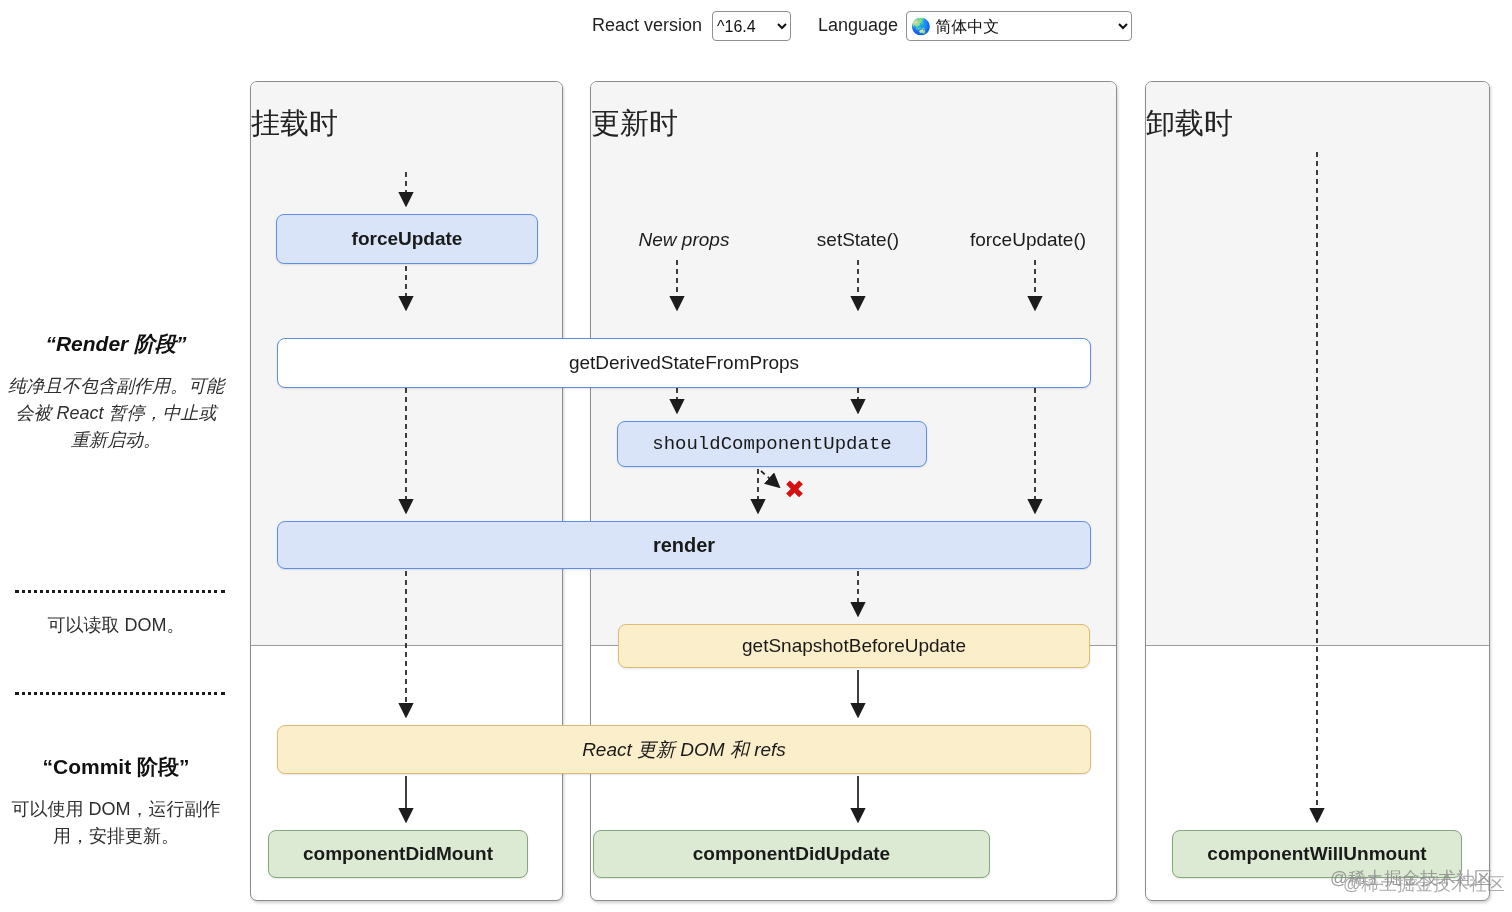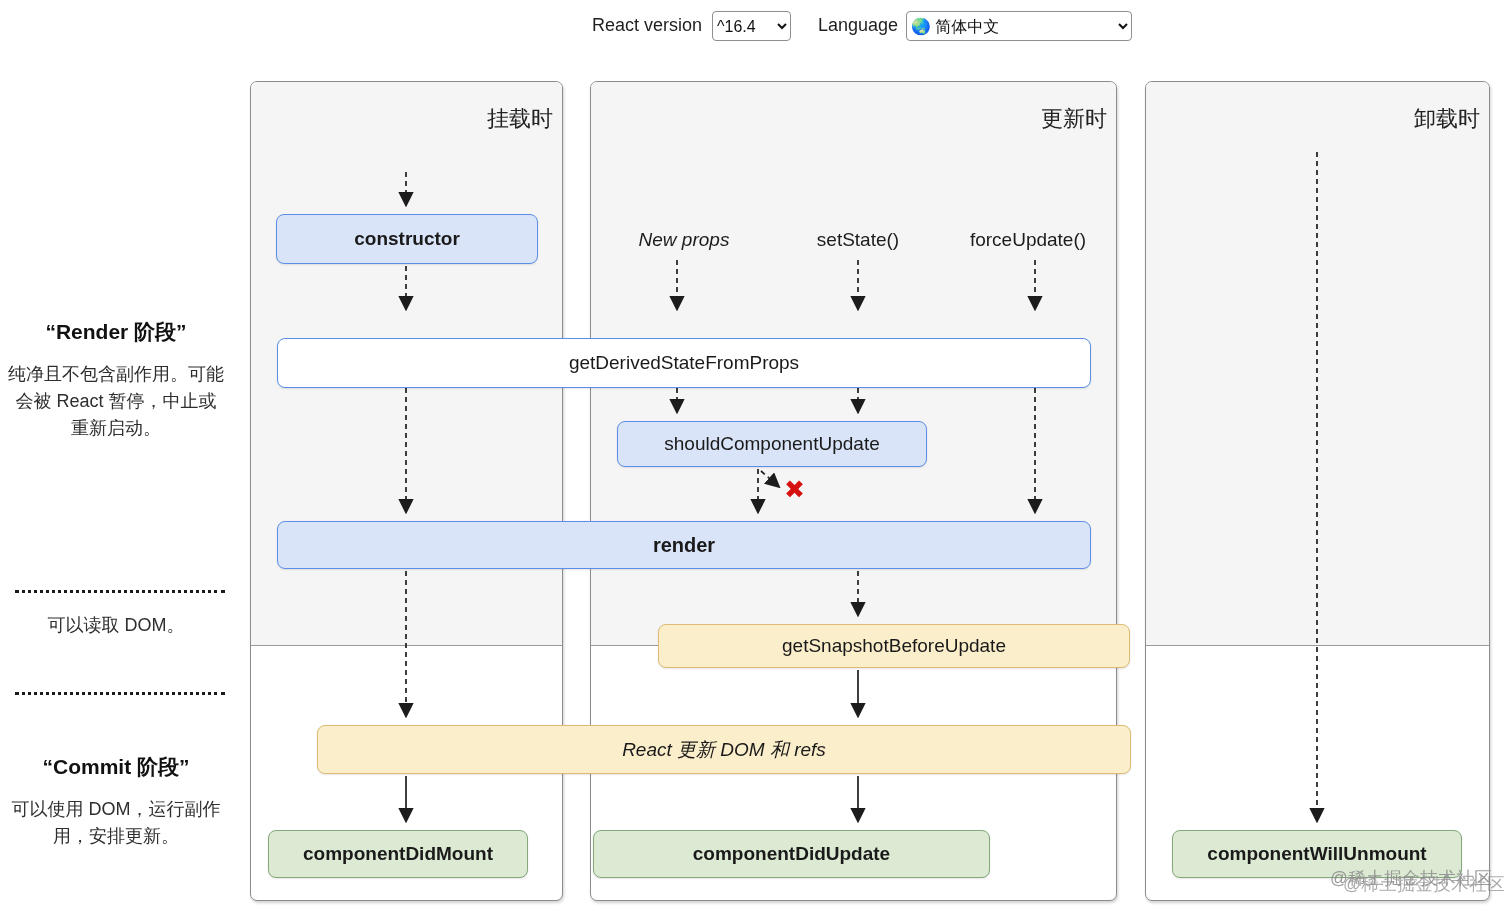--- a/index.html
+++ b/index.html
@@ -22,50 +22,50 @@
   select{font-family:inherit;font-size:16px;height:30px;background:#fff;border:1px solid #8f8f8f;border-radius:4px;color:#111;}
   .sel-version{position:absolute;left:712px;top:11px;width:79px;}
   .sel-language{position:absolute;left:906px;top:11px;width:226px;}
 
   
   .col{position:absolute;top:81px;height:820px;border:1px solid var(--column-border);border-radius:7px;background:#fff;box-shadow:1px 2px 3px rgba(0,0,0,.18);}
   .col-1{left:250px;width:313px;}
   .col-2{left:590px;width:527px;}
   .col-3{left:1145px;width:345px;}
   .col .render-band{position:absolute;left:0;top:0;right:0;height:564px;background:var(--phase-bg);border-bottom:1px solid #9a9a9a;border-radius:6px 6px 0 0;}
-  .col-title{position:absolute;top:22px;left:0;right:9px;text-align:right;font-size:22px;font-weight:500;color:#222;}
+  .col-title{position:absolute;top:22px;left:0;right:1px;text-align:left;font-size:29px;font-weight:500;color:#222;}
 
   
   .phase-note{position:absolute;left:8px;width:216px;text-align:center;}
   .phase-note h3{font-size:21px;font-weight:700;color:#111;margin-bottom:15px;}
   .phase-note p{font-size:18px;color:#2e2e2e;line-height:1.5;}
-  .note-render{top:318px;}
+  .note-render{top:330px;font-style:italic;}
   .note-precommit{top:612px;}
   .note-commit{top:753px;}
   .dotted-sep{position:absolute;left:15px;width:210px;border-top:3px dotted #1b1b1b;}
   .sep-1{top:590px;}
   .sep-2{top:692px;}
 
   
   svg.arrows{position:absolute;left:0;top:0;width:1512px;height:912px;pointer-events:none;z-index:2;}
   .dash{stroke:var(--arrow);stroke-width:1.7;fill:none;stroke-dasharray:5 4;marker-end:url(#ah);}
   .solid{stroke:var(--arrow);stroke-width:1.7;fill:none;marker-end:url(#ah);}
 
   
   .mbox{position:absolute;display:flex;align-items:center;justify-content:center;font-size:19px;border-radius:8px;z-index:3;box-shadow:0 1px 2px rgba(0,0,0,.10);cursor:pointer;}
   .blue{background:var(--blue-fill);border:1.5px solid var(--blue-border);}
   .white{background:#fff;border:1.5px solid var(--blue-border);}
-  .yellow{background:var(--yellow-fill);border:1.5px solid var(--yellow-border);margin-left:40px;}
+  .yellow{background:var(--yellow-fill);border:1.5px solid var(--yellow-border);}
   .green{background:var(--green-fill);border:1.5px solid var(--green-border);}
   .bold{font-weight:700;}
   .italic{font-style:italic;}
 
   .b-constructor{left:276px;top:214px;width:262px;height:50px;}
   .b-gdsfp{left:277px;top:338px;width:814px;height:50px;}
-  .b-scu{left:617px;top:421px;width:310px;height:46px;}
+  .b-scu{left:617px;top:421px;width:310px;height:46px;font-family:Liberation Mono, monospace;}
   .b-render{left:277px;top:521px;width:814px;height:48px;font-size:20px;}
   .b-gsbu{left:618px;top:624px;width:472px;height:44px;}
   .b-domupdate{left:277px;top:725px;width:814px;height:49px;}
   .b-cdm{left:268px;top:830px;width:260px;height:48px;}
   .b-cdu{left:593px;top:830px;width:397px;height:48px;}
   .b-cwu{left:1172px;top:830px;width:290px;height:48px;}
 
   
   .trigger{position:absolute;top:229px;transform:translateX(-50%);font-size:19px;color:#1c1c1c;z-index:3;white-space:nowrap;}
   .t-newprops{left:684px;font-style:italic;}
@@ -148,21 +148,21 @@
     <path class="solid" d="M858,670 V715"></path>
     <path class="solid" d="M858,776 V820"></path>
 
     <path class="dash" d="M1317,152 V820"></path>
   </svg>
 
   <span class="trigger t-newprops">New props</span>
   <span class="trigger t-setstate">setState()</span>
   <span class="trigger t-forceupdate">forceUpdate()</span>
 
-  <div class="mbox blue bold b-constructor">constructor</div>
+  <div class="mbox blue bold b-constructor">forceUpdate</div>
   <div class="mbox white b-gdsfp">getDerivedStateFromProps</div>
   <div class="mbox blue b-scu">shouldComponentUpdate</div>
   <div class="mbox blue bold b-render">render</div>
   <div class="mbox yellow b-gsbu">getSnapshotBeforeUpdate</div>
   <div class="mbox yellow italic b-domupdate">React 更新 DOM 和 refs</div>
   <div class="mbox green bold b-cdm">componentDidMount</div>
   <div class="mbox green bold b-cdu">componentDidUpdate</div>
   <div class="mbox green bold b-cwu">componentWillUnmount</div>
 
   <span class="cancel">✖</span>

